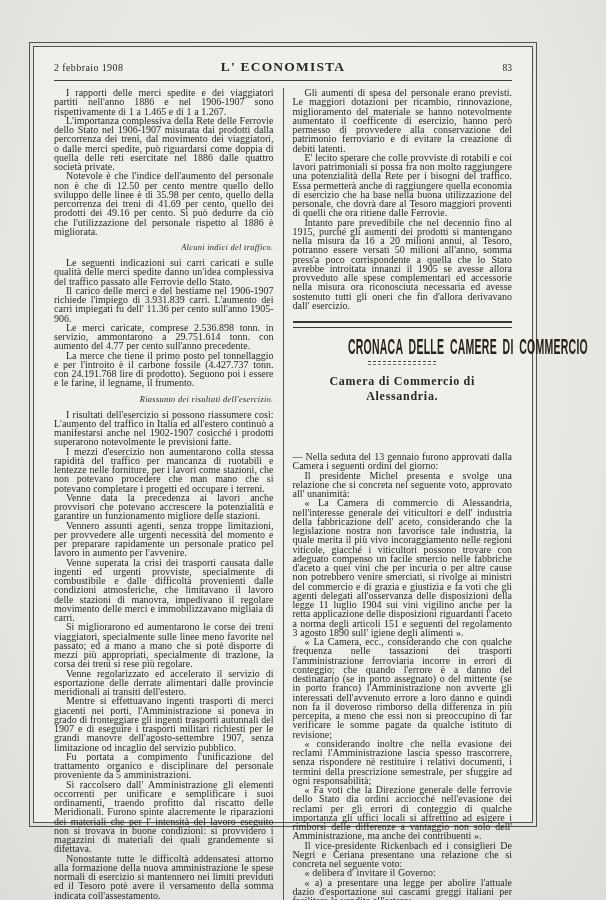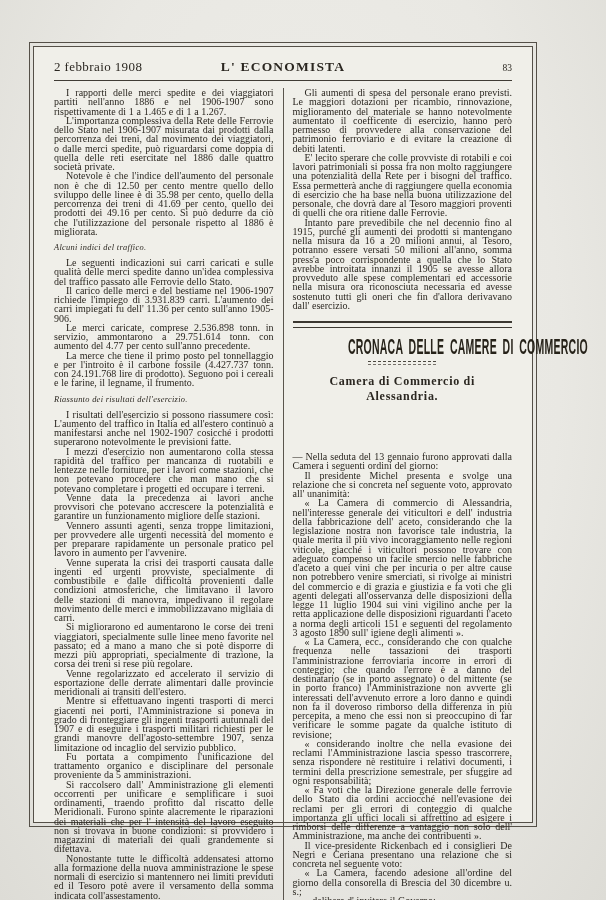--- a/index.html
+++ b/index.html
@@ -41,21 +41,21 @@
     box-sizing: border-box;
   }
 
   
   .masthead {
     display: flex;
     align-items: baseline;
   }
   .masthead .date {
     flex: 1;
-    font-size: 13px;
+    font-size: 10px;
     letter-spacing: 0.4px;
     text-align: left;
   }
   .masthead .title {
     font-size: 13.5px;
     font-weight: bold;
     letter-spacing: 1.2px;
     text-align: center;
   }
   .masthead .pageno {
@@ -89,21 +89,21 @@
     text-indent: 12px;
     word-spacing: 0.2px;
   }
   p.para.no-indent { text-indent: 0; margin-top: 48px; }
 
   .subhead-italic {
     margin: 7px 0 6px 0;
     font-size: 8.4px;
     font-style: italic;
     font-weight: normal;
-    text-align: left;
+    text-align: right;
     letter-spacing: 0.3px;
   }
 
   
   .section-rule {
     height: 4px;
     border-top: 2.5px solid #3c3831;
     border-bottom: 1px solid #3c3831;
     margin: 11px 0 0 0;
   }
@@ -152,21 +152,21 @@
     <div class="columns">
 
       <div class="col col-left">
         <p class="para">I rapporti delle merci spedite e dei viaggiatori partiti nell'anno 1886 e nel 1906-1907 sono rispettivamente di 1 a 1.465 e di 1 a 1.267.</p>
         <p class="para">L'importanza complessiva della Rete delle Ferrovie dello Stato nel 1906-1907 misurata dai prodotti dalla percorrenza dei treni, dal movimento dei viaggiatori, o dalle merci spedite, può riguardarsi come doppia di quella delle reti esercitate nel 1886 dalle quattro società private.</p>
         <p class="para">Notevole è che l'indice dell'aumento del personale non è che di 12.50 per cento mentre quello dello sviluppo delle linee è di 35.98 per cento, quello della percorrenza dei treni di 41.69 per cento, quello dei prodotti dei 49.16 per cento. Si può dedurre da ciò che l'utilizzazione del personale rispetto al 1886 è migliorata.</p>
         <h3 class="subhead-italic">Alcuni indici del traffico.</h3>
         <p class="para">Le seguenti indicazioni sui carri caricati e sulle qualità delle merci spedite danno un'idea complessiva del traffico passato alle Ferrovie dello Stato.</p>
         <p class="para">Il carico delle merci e del bestiame nel 1906-1907 richiede l'impiego di 3.931.839 carri. L'aumento dei carri impiegati fu dell' 11.36 per cento sull'anno 1905-906.</p>
         <p class="para">Le merci caricate, comprese 2.536.898 tonn. in servizio, ammontarono a 29.751.614 tonn. con aumento del 4.77 per cento sull'anno precedente.</p>
-        <p class="para">La merce che tiene il primo posto pel tonnellaggio e per l'introito è il carbone fossile (4.427.737 tonn. con 24.191.768 lire di prodotto). Seguono poi i cereali e le farine, il legname, il frumento.</p>
+        <p class="para">La merce che tiene il primo posto pel tonnellaggio e per l'introito è il carbone fossile (4.427.737 tonn. con 24.191.768 lire di prodotto). Seguono poi i essere e le farine, il legname, il frumento.</p>
         <h3 class="subhead-italic">Riassunto dei risultati dell'esercizio.</h3>
         <p class="para">I risultati dell'esercizio si possono riassumere così: L'aumento del traffico in Italia ed all'estero continuò a manifestarsi anche nel 1902-1907 cosicché i prodotti superarono notevolmente le previsioni fatte.</p>
         <p class="para">I mezzi d'esercizio non aumentarono colla stessa rapidità del traffico per mancanza di ruotabili e lentezze nelle forniture, per i lavori come stazioni, che non potevano procedere che man mano che si potevano completare i progetti ed occupare i terreni.</p>
         <p class="para">Venne data la precedenza ai lavori anche provvisori che potevano accrescere la potenzialità e garantire un funzionamento migliore delle stazioni.</p>
         <p class="para">Vennero assunti agenti, senza troppe limitazioni, per provvedere alle urgenti necessità del momento e per preparare rapidamente un personale pratico pel lavoro in aumento per l'avvenire.</p>
         <p class="para">Venne superata la crisi dei trasporti causata dalle ingenti ed urgenti provviste, specialmente di combustibile e dalle difficoltà provenienti dalle condizioni atmosferiche, che limitavano il lavoro delle stazioni di manovra, impedivano il regolare movimento delle merci e immobilizzavano migliaia di carri.</p>
         <p class="para">Si migliorarono ed aumentarono le corse dei treni viaggiatori, specialmente sulle linee meno favorite nel passato; ed a mano a mano che si potè disporre di mezzi più appropriati, specialmente di trazione, la corsa dei treni si rese più regolare.</p>
         <p class="para">Venne regolarizzato ed accelerato il servizio di esportazione delle derrate alimentari dalle provincie meridionali ai transiti dell'estero.</p>
         <p class="para">Mentre si effettuavano ingenti trasporti di merci giacenti nei porti, l'Amministrazione si poneva in grado di fronteggiare gli ingenti trasporti autunnali del 1907 e di eseguire i trasporti militari richiesti per le grandi manovre dell'agosto-settembre 1907, senza limitazione od incaglio del servizio pubblico.</p>
         <p class="para">Fu portata a compimento l'unificazione del trattamento organico e disciplinare del personale proveniente da 5 amministrazioni.</p>
@@ -184,21 +184,20 @@
         <div class="dashed-rule"></div>
         <h4 class="camera-subhead">Camera di Commercio di Alessandria.</h4>
 
         <p class="para no-indent">— Nella seduta del 13 gennaio furono approvati dalla Camera i seguenti ordini del giorno:</p>
         <p class="para">Il presidente Michel presenta e svolge una relazione che si concreta nel seguente voto, approvato all' unanimità:</p>
         <p class="para">« La Camera di commercio di Alessandria, nell'interesse generale dei viticultori e dell' industria della fabbricazione dell' aceto, considerando che la legislazione nostra non favorisce tale industria, la quale merita il più vivo incoraggiamento nelle regioni viticole, giacché i viticultori possono trovare con adeguato compenso un facile smercio nelle fabbriche d'aceto a quei vini che per incuria o per altre cause non potrebbero venire smerciati, si rivolge ai ministri del commercio e di grazia e giustizia e fa voti che gli agenti delegati all'osservanza delle disposizioni della legge 11 luglio 1904 sui vini vigilino anche per la retta applicazione delle disposizioni riguardanti l'aceto a norma degli articoli 151 e seguenti del regolamento 3 agosto 1890 sull' igiene degli alimenti ».</p>
         <p class="para">« La Camera, ecc., considerando che con qualche frequenza nelle tassazioni dei trasporti l'amministrazione ferroviaria incorre in errori di conteggio; che quando l'errore è a danno del destinatario (se in porto assegnato) o del mittente (se in porto franco) l'Amministrazione non avverte gli interessati dell'avvenuto errore a loro danno e quindi non fa il doveroso rimborso della differenza in più percepita, a meno che essi non si preoccupino di far verificare le somme pagate da qualche istituto di revisione;</p>
         <p class="para">« considerando inoltre che nella evasione dei reclami l'Amministrazione lascia spesso trascorrere, senza rispondere nè restituire i relativi documenti, i termini della prescrizione semestrale, per sfuggire ad ogni responsabilità;</p>
         <p class="para">« Fa voti che la Direzione generale delle ferrovie dello Stato dia ordini acciocché nell'evasione dei reclami per gli errori di conteggio di qualche importanza gli uffici locali si affrettino ad esigere i rimborsi delle differenze a vantaggio non solo dell' Amministrazione, ma anche dei contribuenti ».</p>
         <p class="para">Il vice-presidente Rickenbach ed i consiglieri De Negri e Ceriana presentano una relazione che si concreta nel seguente voto:</p>
-        <p class="para">« La Camera, facendo adesione all'ordine del giorno della consorella di Brescia del 30 dicembre u. s.;</p>
         <p class="para">« delibera d' invitare il Governo:</p>
         <p class="para">« a) a presentare una legge per abolire l'attuale dazio d'esportazione sui cascami greggi italiani per facilitare la vendita all'estero;</p>
         <p class="para">« b) ad abolire la bolletta d' importazione temporanea allo scopo d'impedire la sopraffazione della concorrenza estera;</p>
       </div>
 
     </div>
   </div>
 </div>
 
 </body></html>

